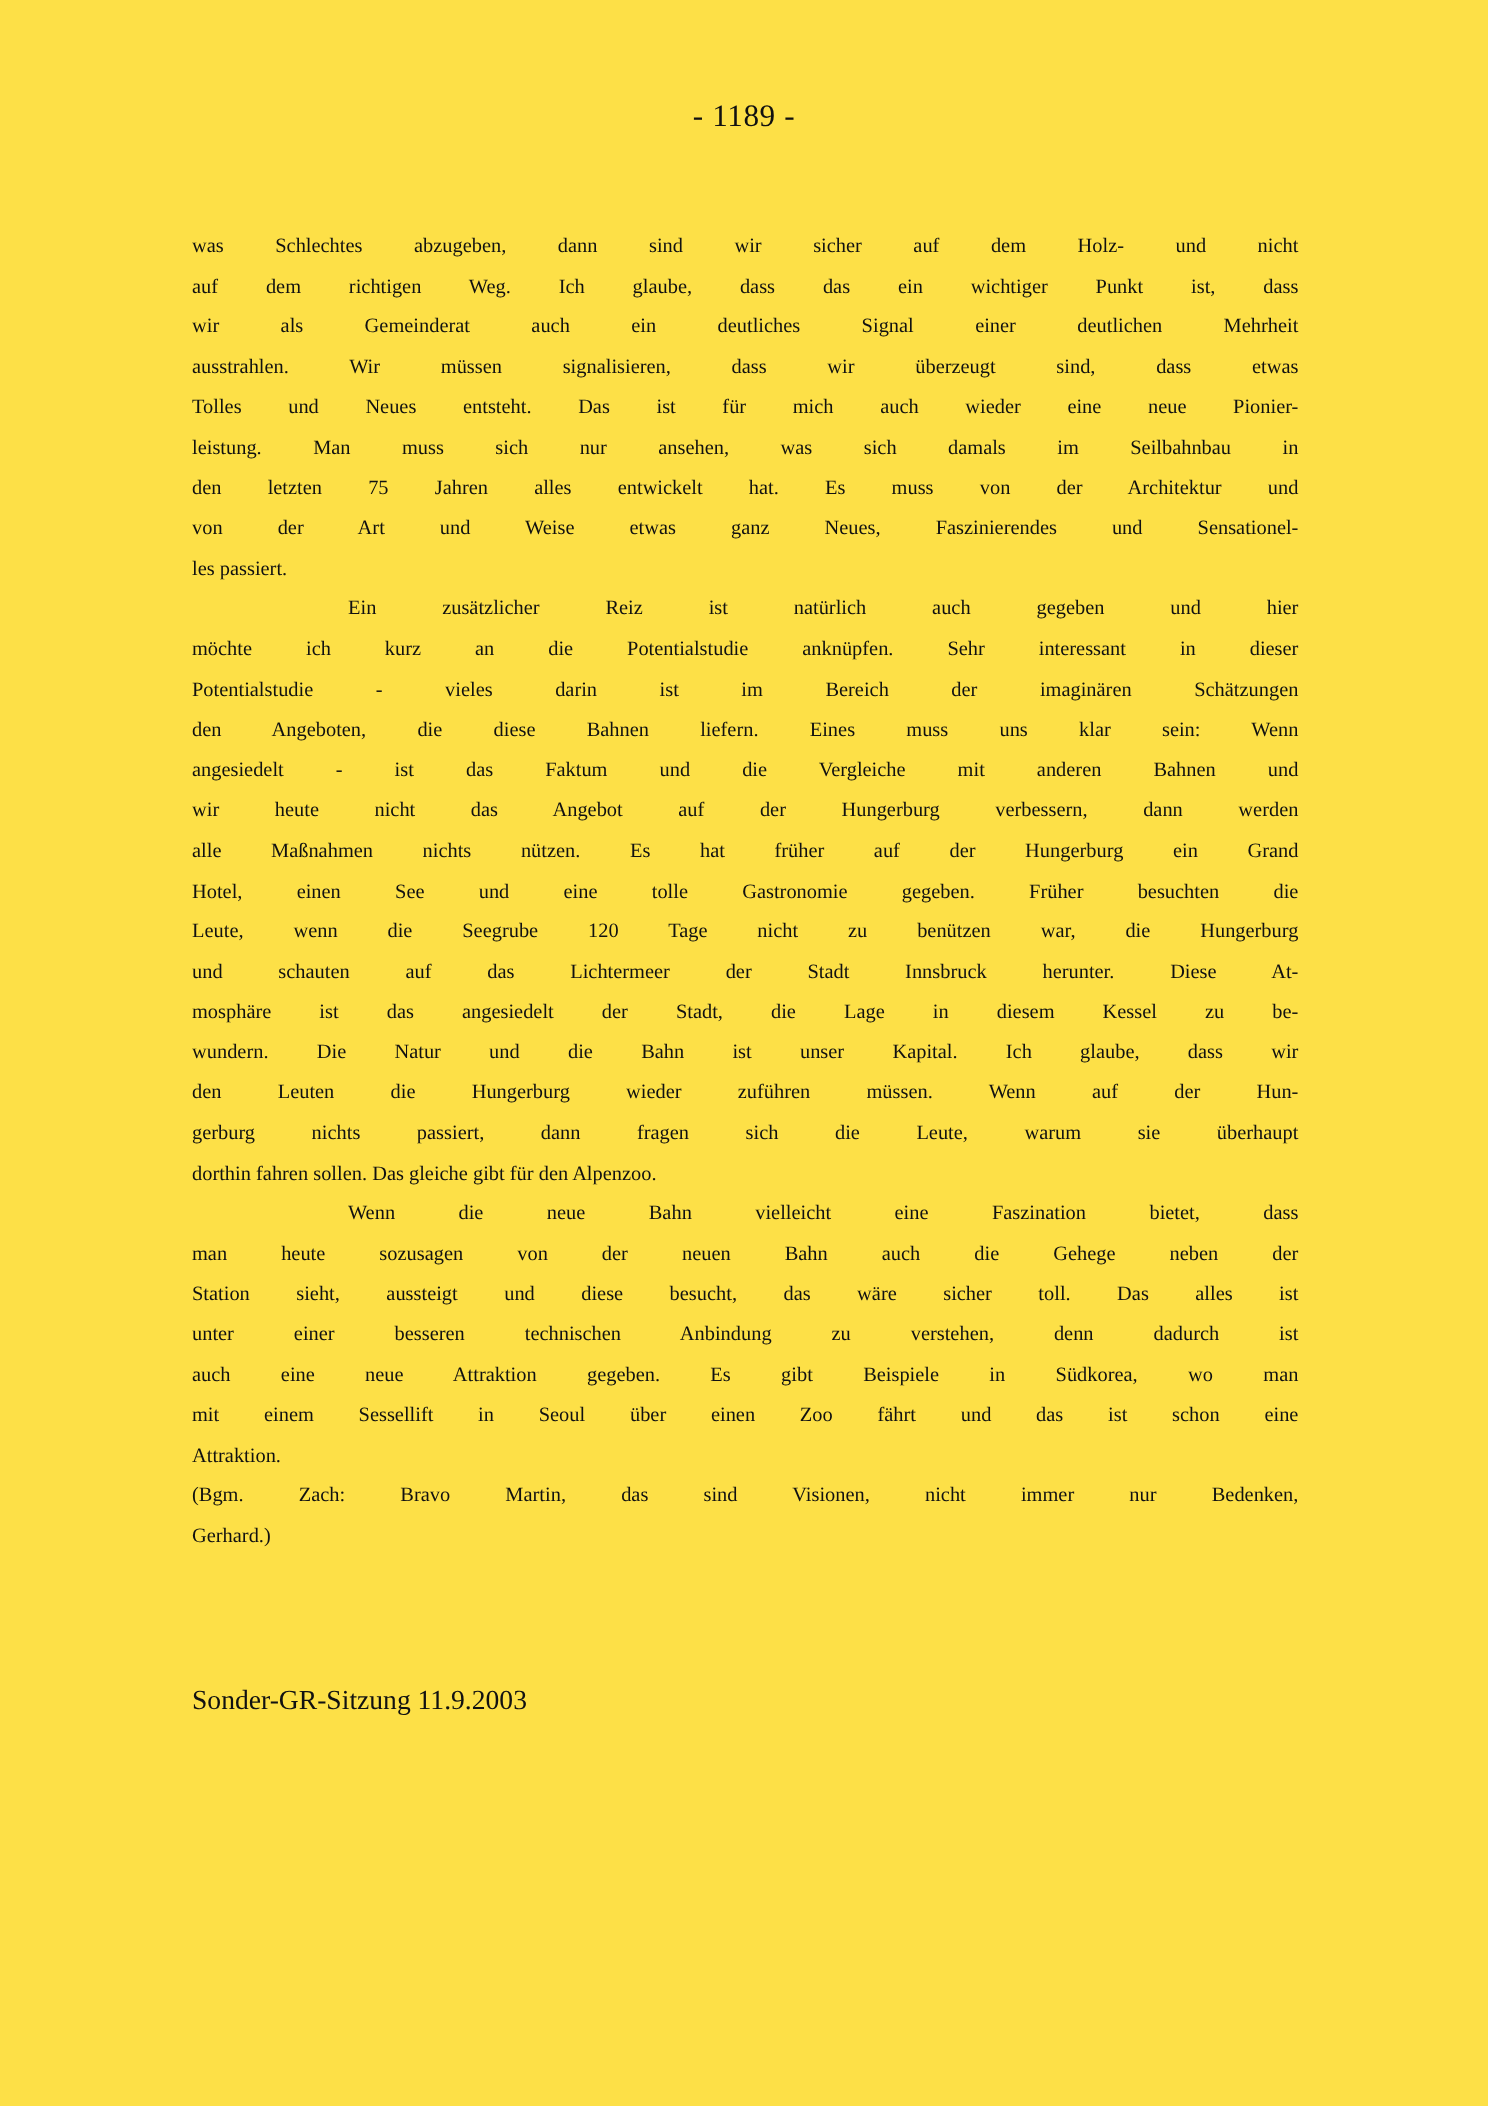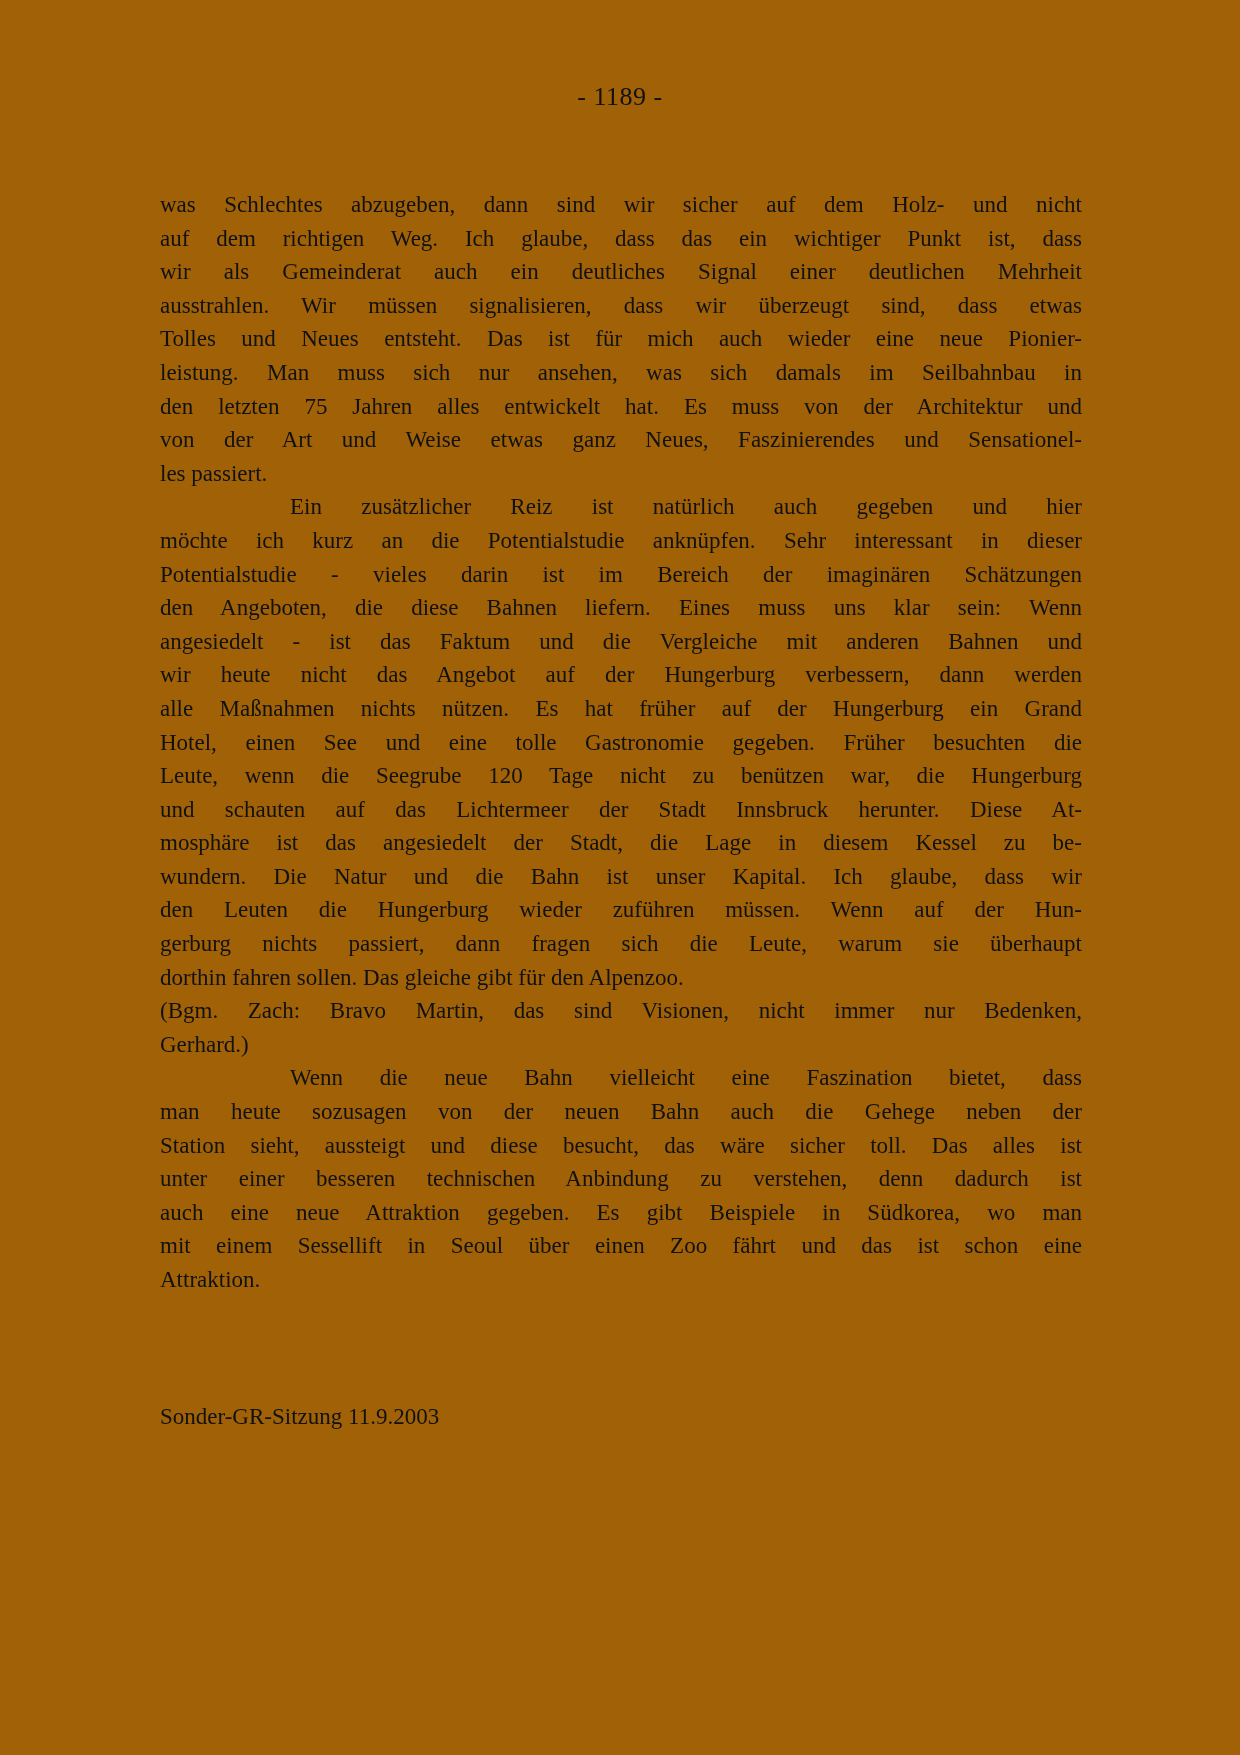--- a/index.html
+++ b/index.html
@@ -2,40 +2,40 @@
 <html><head>
 <meta charset="utf-8">
 <style>
   * { margin: 0; padding: 0; box-sizing: border-box; }
   html, body { background: #e8e8e8; }
   .page {
     position: relative;
     width: 1240px;
     height: 1755px;
     margin: 0 auto;
-    background: #a16207;
+    background: #fde047;
     color: #111111;
     font-family: "Liberation Serif", "DejaVu Serif", serif;
     overflow: hidden;
   }
   .page-number {
     position: absolute;
     top: 82px;
     left: 0;
     width: 100%;
     text-align: center;
     font-size: 26px;
     letter-spacing: 0.5px;
   }
   .document-body {
     position: absolute;
     top: 188px;
     left: 160px;
     width: 922px;
-    font-size: 23px;
+    font-size: 17px;
     line-height: 33.6px;
   }
   .paragraph { margin: 0; }
   .line {
     text-align: justify;
     text-align-last: justify;
     min-height: 33.6px;
   }
   .line.last {
     text-align-last: left;
@@ -79,28 +79,28 @@
         <div class="line">Hotel, einen See und eine tolle Gastronomie gegeben. Früher besuchten die</div>
         <div class="line">Leute, wenn die Seegrube 120 Tage nicht zu benützen war, die Hungerburg</div>
         <div class="line">und schauten auf das Lichtermeer der Stadt Innsbruck herunter. Diese At-</div>
         <div class="line">mosphäre ist das angesiedelt der Stadt, die Lage in diesem Kessel zu be-</div>
         <div class="line">wundern. Die Natur und die Bahn ist unser Kapital. Ich glaube, dass wir</div>
         <div class="line">den Leuten die Hungerburg wieder zuführen müssen. Wenn auf der Hun-</div>
         <div class="line">gerburg nichts passiert, dann fragen sich die Leute, warum sie überhaupt</div>
         <div class="line last">dorthin fahren sollen. Das gleiche gibt für den Alpenzoo.</div>
       </div>
       <div class="paragraph">
-        <div class="line">(Bgm. Zach: Bravo Martin, das sind Visionen, nicht immer nur Bedenken,</div>
-        <div class="line last">Gerhard.)</div>
-      </div>
-      <div class="paragraph">
         <div class="line indent">Wenn die neue Bahn vielleicht eine Faszination bietet, dass</div>
         <div class="line">man heute sozusagen von der neuen Bahn auch die Gehege neben der</div>
         <div class="line">Station sieht, aussteigt und diese besucht, das wäre sicher toll. Das alles ist</div>
         <div class="line">unter einer besseren technischen Anbindung zu verstehen, denn dadurch ist</div>
         <div class="line">auch eine neue Attraktion gegeben. Es gibt Beispiele in Südkorea, wo man</div>
         <div class="line">mit einem Sessellift in Seoul über einen Zoo fährt und das ist schon eine</div>
         <div class="line last">Attraktion.</div>
       </div>
+      <div class="paragraph">
+        <div class="line">(Bgm. Zach: Bravo Martin, das sind Visionen, nicht immer nur Bedenken,</div>
+        <div class="line last">Gerhard.)</div>
+      </div>
     </div>
 
   <div class="footer-text">Sonder-GR-Sitzung 11.9.2003</div>
 </div>
 
 </body></html>

